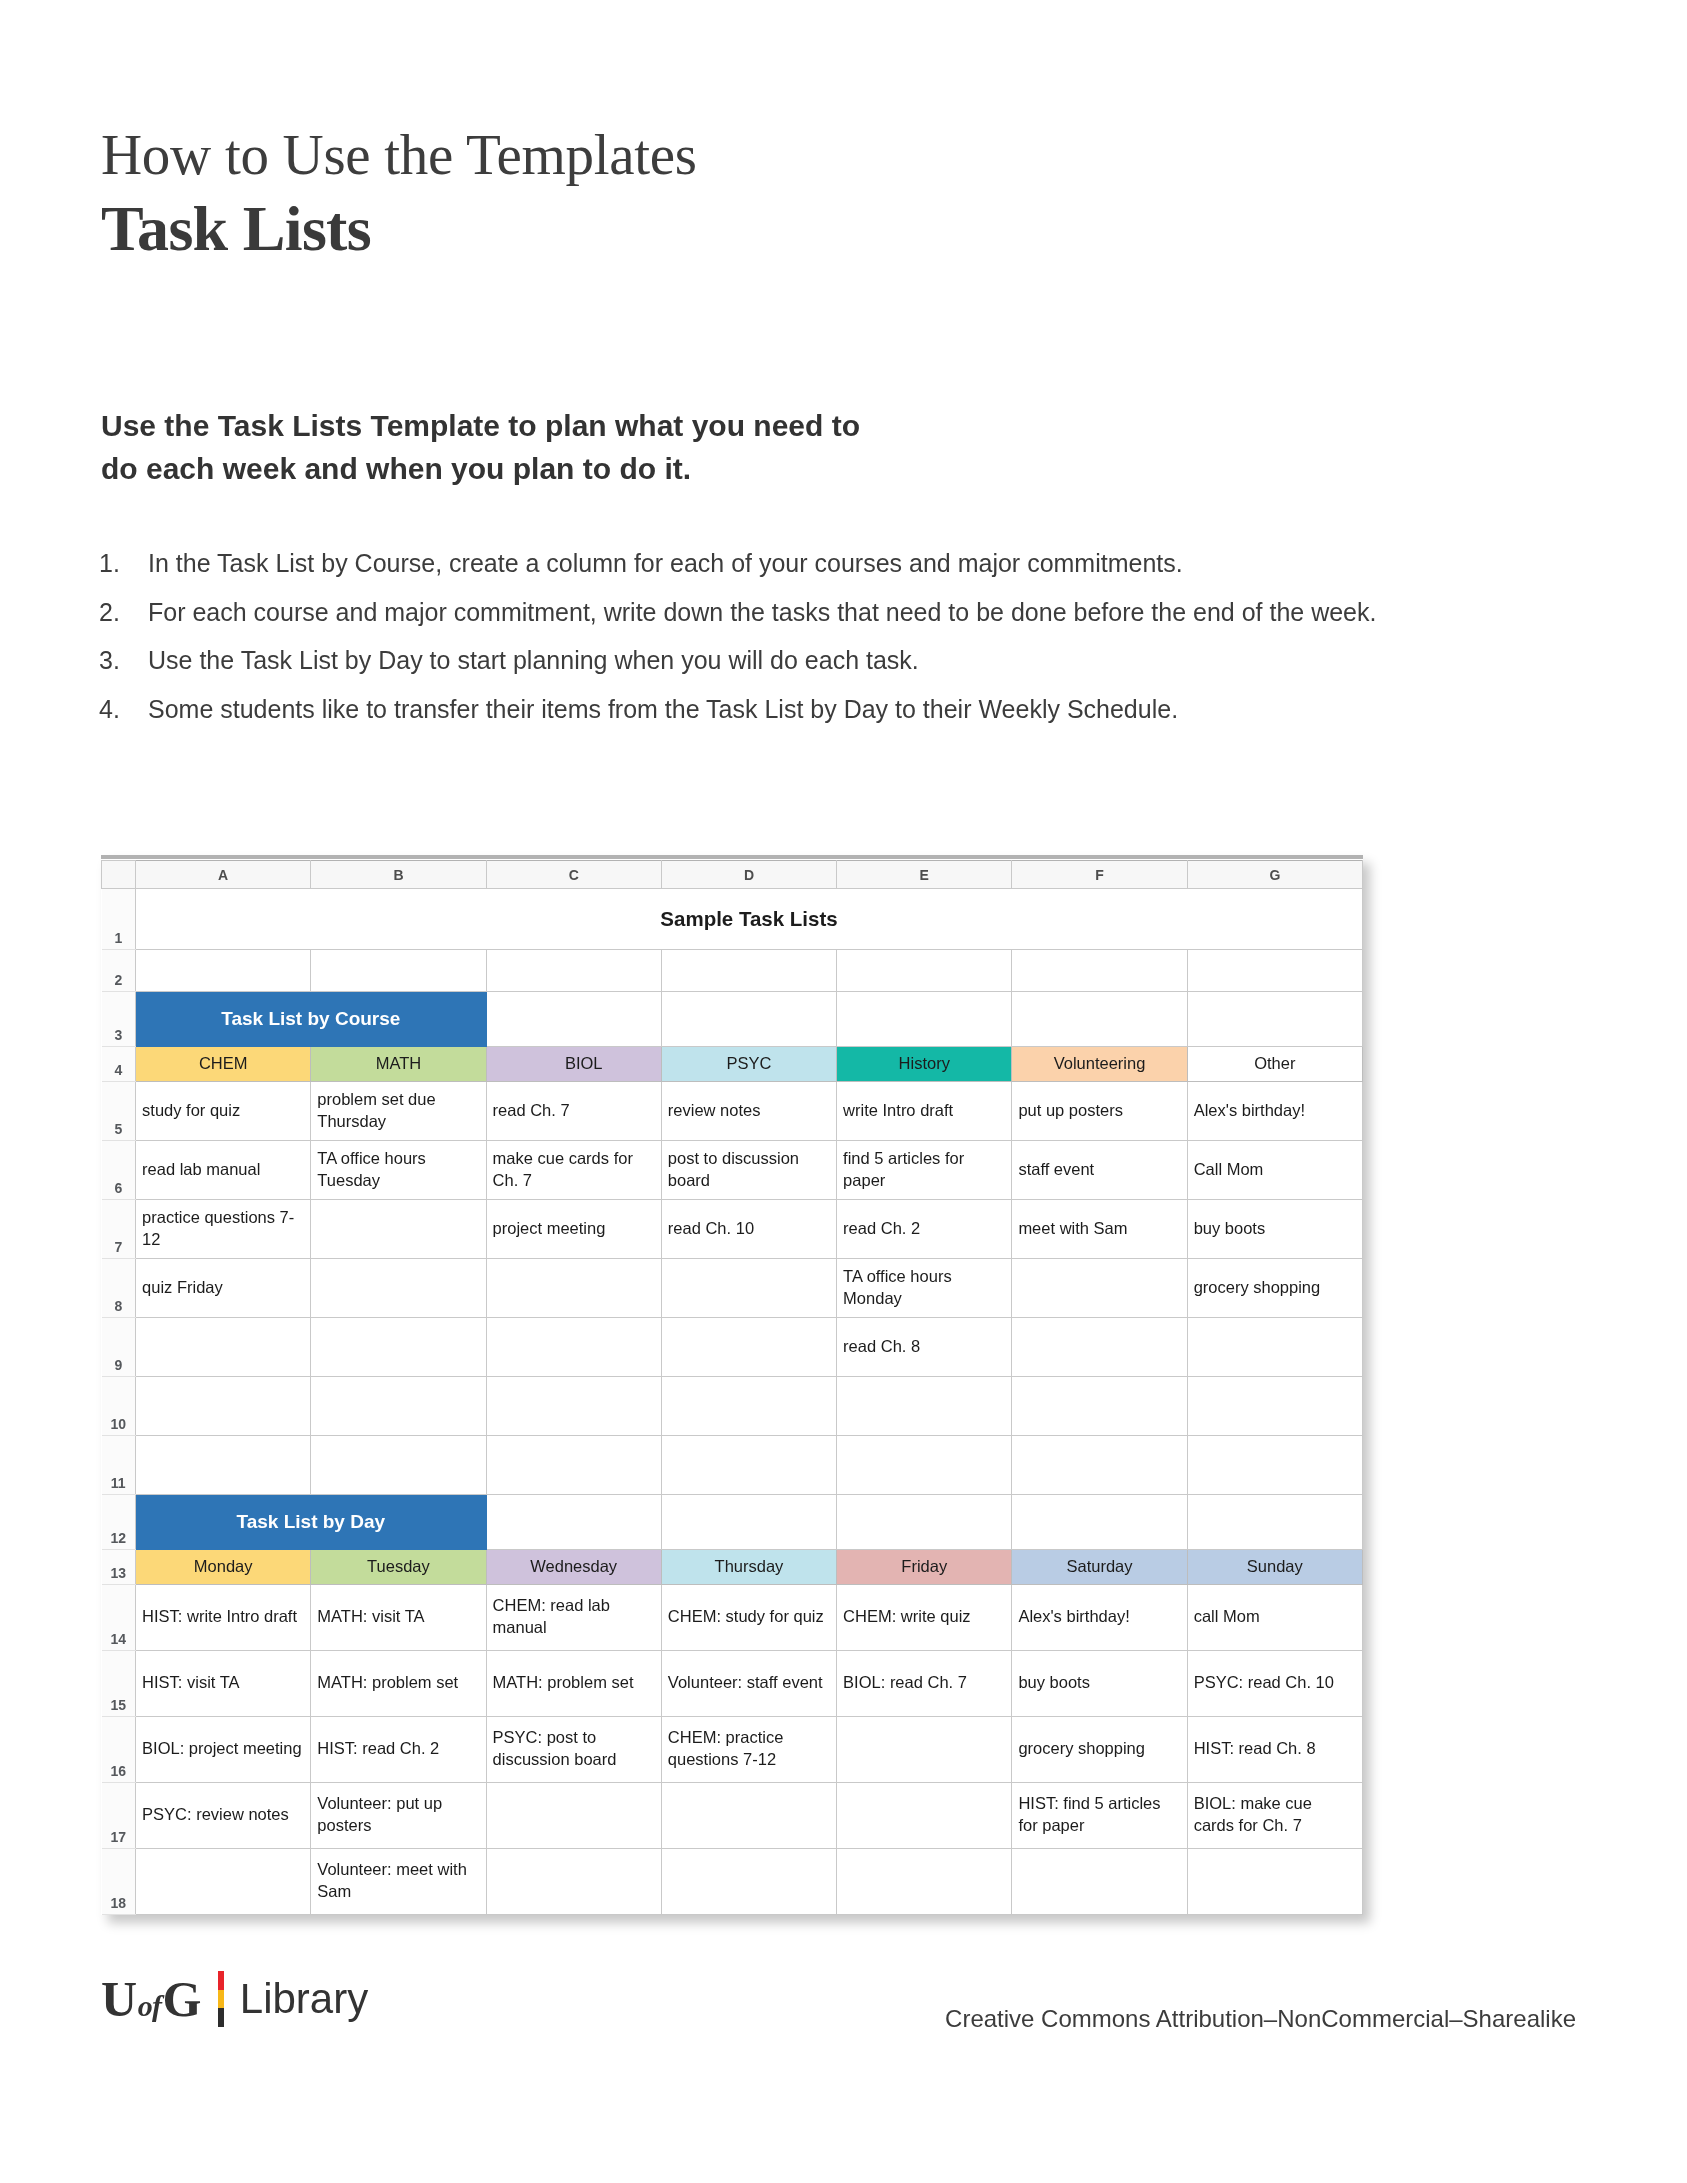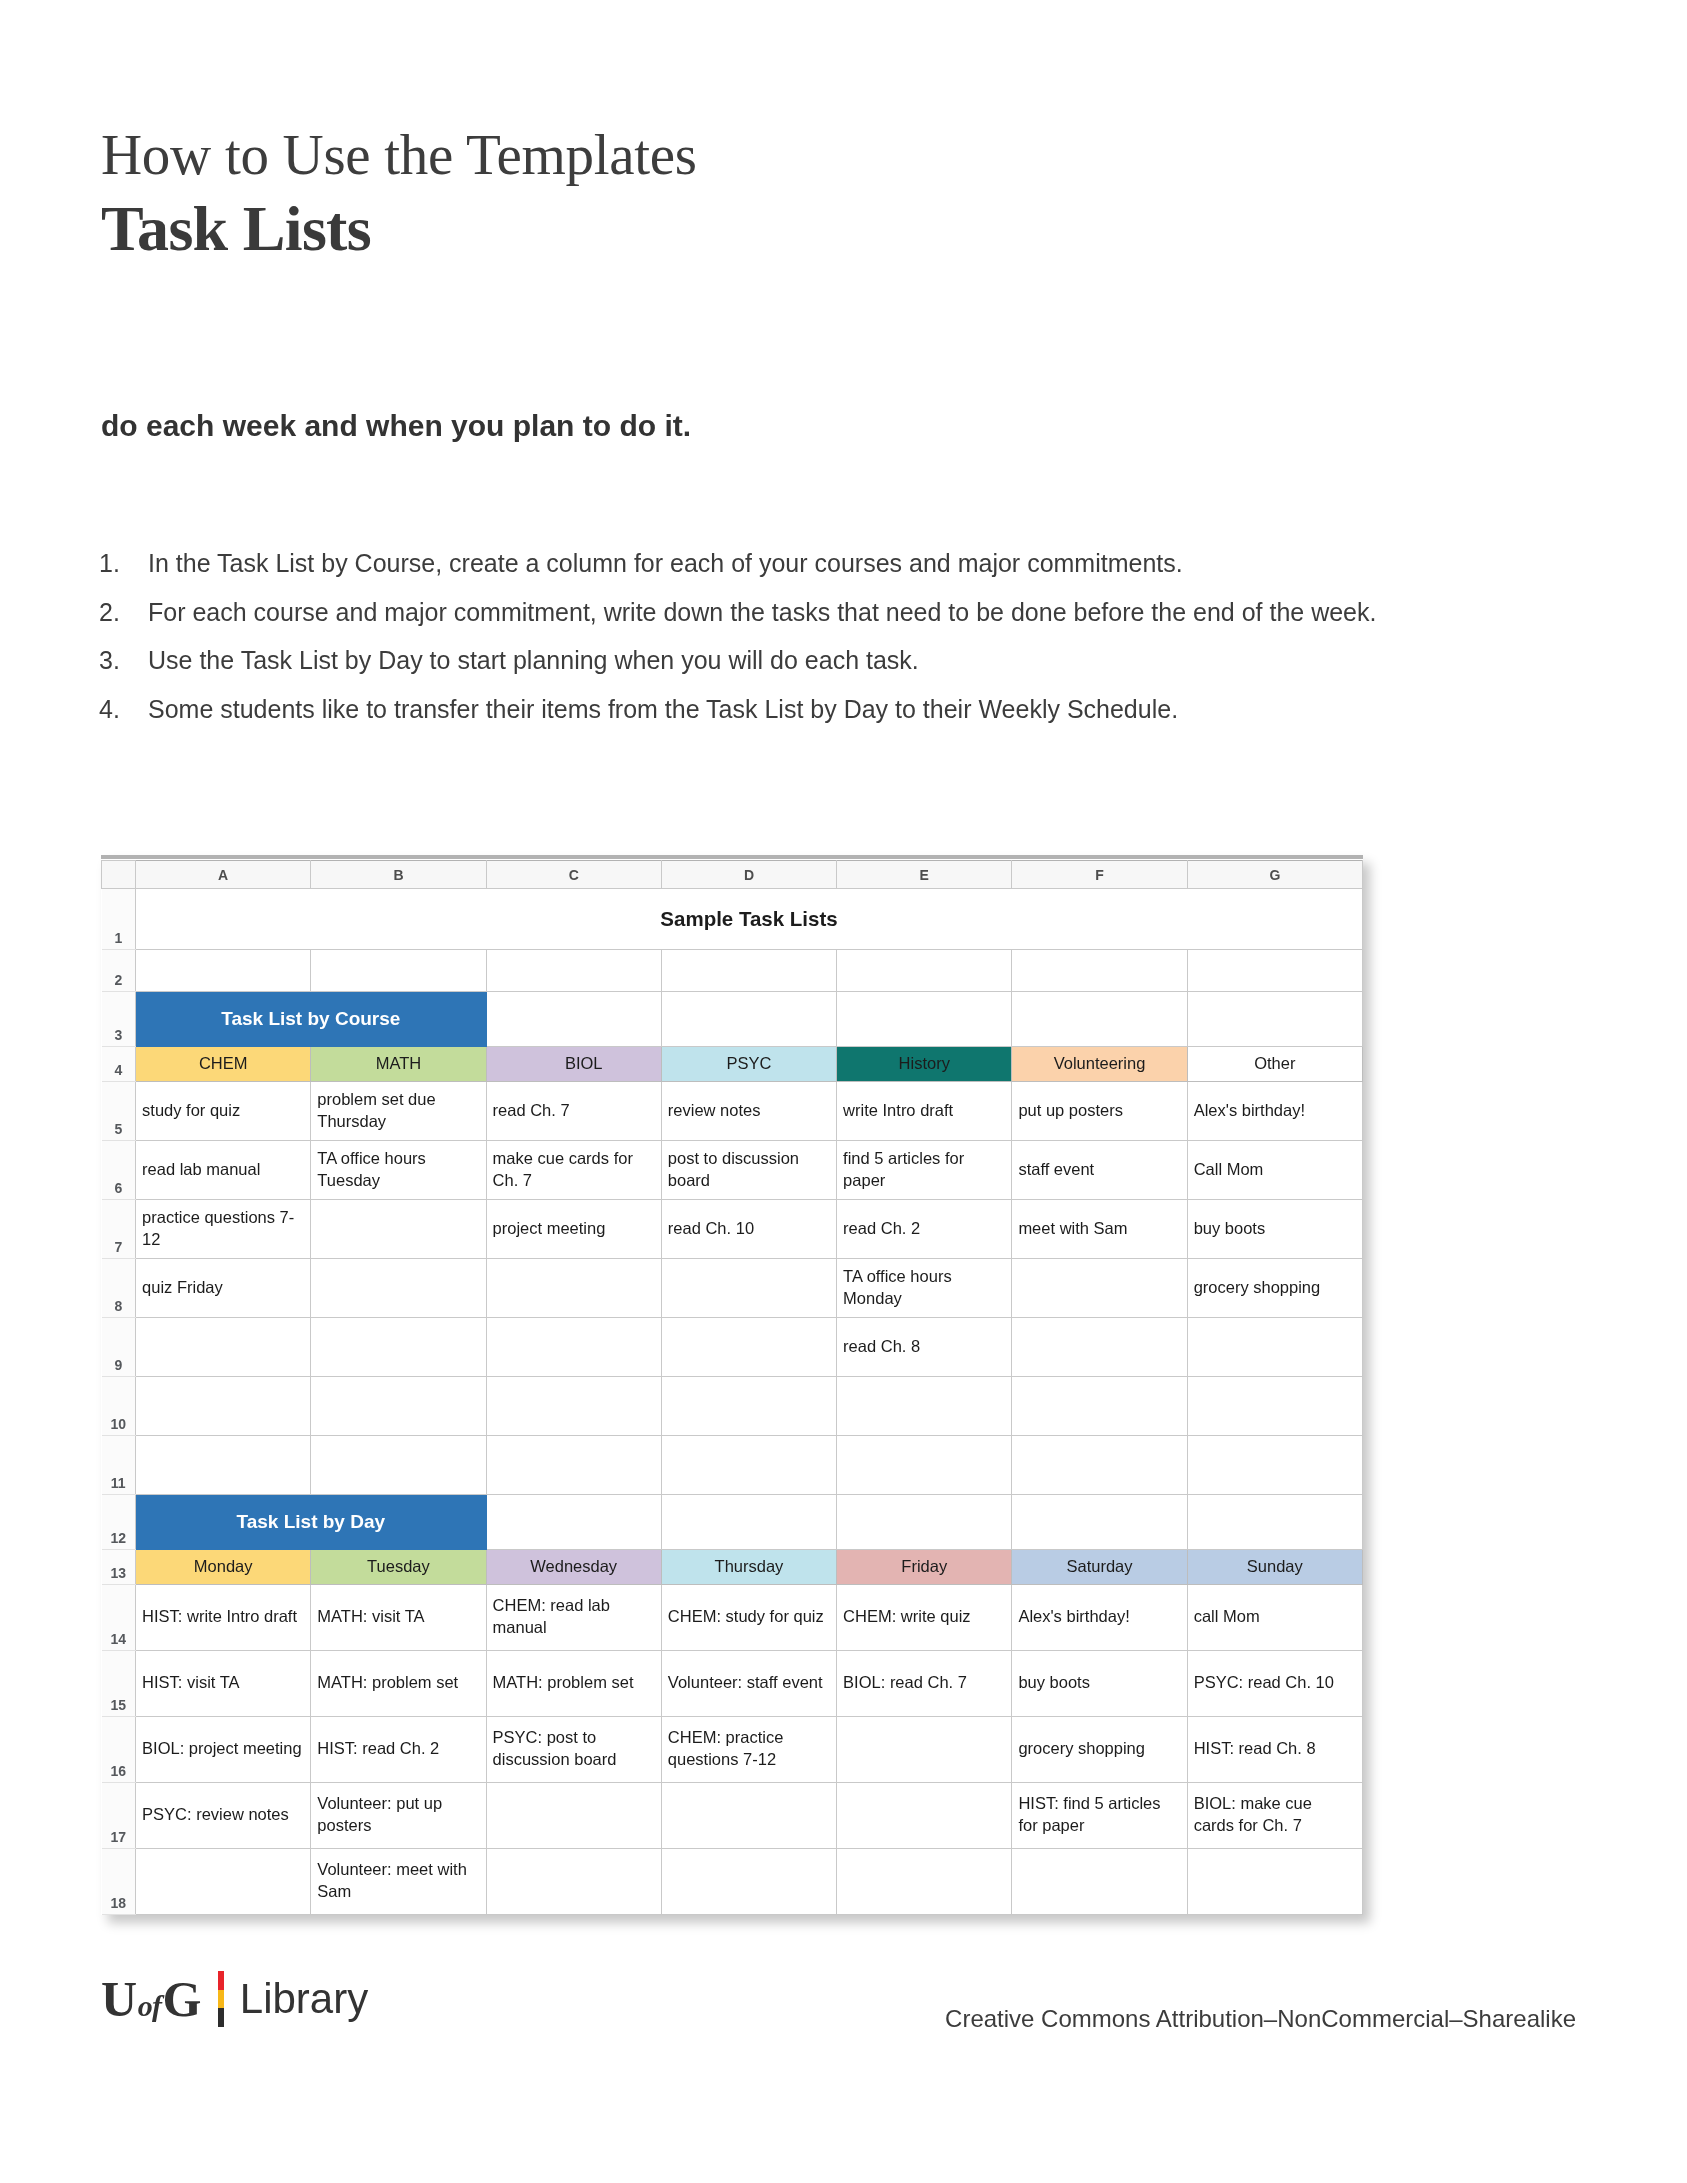--- a/index.html
+++ b/index.html
@@ -256,20 +256,21 @@
 <body>
 
 <div class="page">
 
   <div class="header-block">
     <div class="title-line1">How to Use the Templates</div>
     <div class="title-line2">Task Lists</div>
   </div>
 
   <div class="lead">
+    <span>Use the Task Lists Template to plan what you need to</span>
     <span>do each week and when you plan to do it.</span>
   </div>
 
   <div class="steps">
     <div class="step">
       <div class="step-num">1.</div>
       <div class="step-text">In the Task List by Course, create a column for each of your courses and major commitments.</div>
     </div>
     <div class="step">
       <div class="step-num">2.</div>
@@ -331,21 +332,21 @@
             <td class="blank"></td>
             <td class="blank"></td>
             <td class="blank"></td>
           </tr>
           <tr>
             <td class="rownum">4</td>
             <td class="cat" style="background: rgb(252, 216, 120);">CHEM</td>
             <td class="cat" style="background: rgb(195, 220, 155);">MATH</td>
             <td class="cat" style="background: rgb(207, 194, 220); padding-left: 21px;">BIOL</td>
             <td class="cat" style="background: rgb(191, 227, 236);">PSYC</td>
-            <td class="cat" style="background: #0f766e;">History</td>
+            <td class="cat" style="background: #14b8a6;">History</td>
             <td class="cat" style="background: rgb(251, 210, 171);">Volunteering</td>
             <td class="cat" style="background: rgb(255, 255, 255);">Other</td>
           </tr>
           <tr>
             <td class="rownum">5</td>
             <td class="cell">study for quiz</td>
             <td class="cell">problem set due Thursday</td>
             <td class="cell">read Ch. 7</td>
             <td class="cell">review notes</td>
             <td class="cell">write Intro draft</td>

